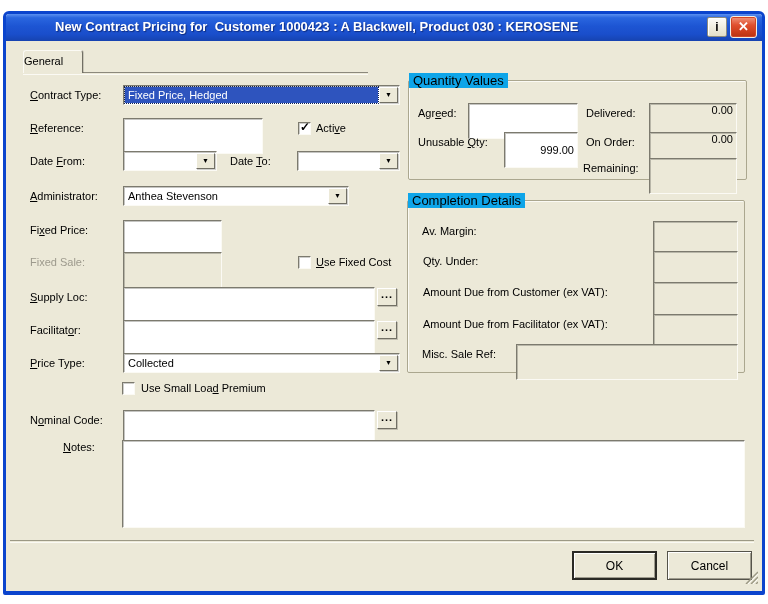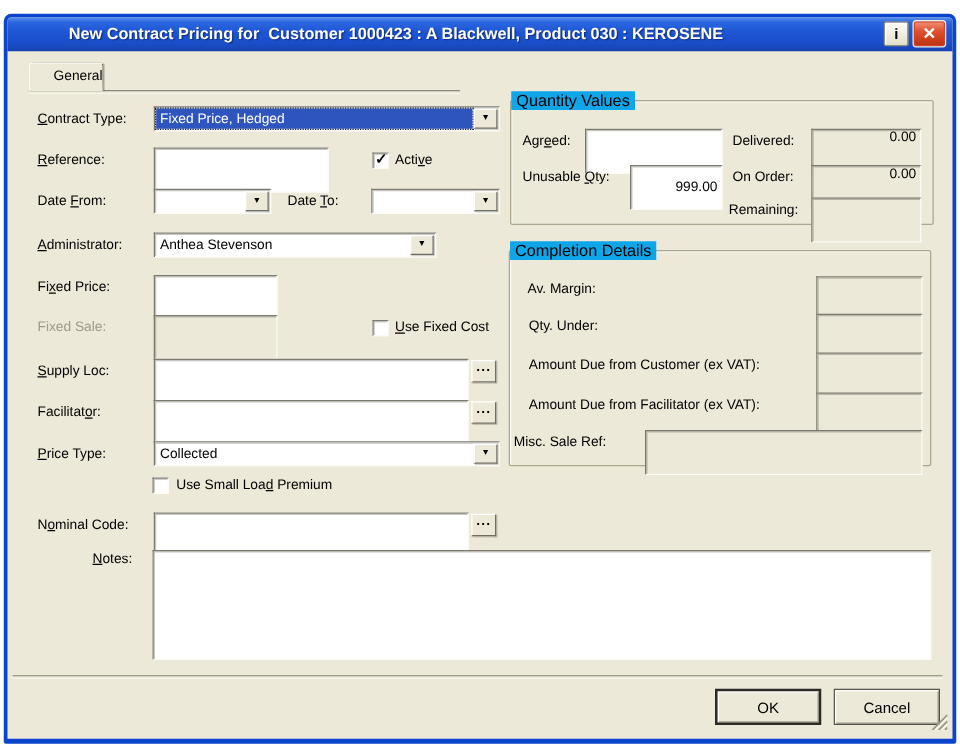--- a/index.html
+++ b/index.html
@@ -50,21 +50,21 @@
               box-shadow:inset 1px 1px 0 rgba(90,88,80,.3); }
   .check { position:absolute; left:1px; top:-3px; font-size:12px; font-weight:bold; color:#000; }
   .groupbox { position:absolute; border:1px solid #ABA78F; border-radius:2px;
               box-shadow:inset 1px 1px 0 #FBFAF4; }
   .group-title { position:absolute; top:-8px; left:0; background:#0ea5e9; padding:0 4px;
                  font-size:13px; line-height:15px; white-space:nowrap; }
   .tabline { position:absolute; left:17px; top:31px; width:345px; height:2px;
              border-top:1px solid #8C897C; box-shadow:0 1px 0 #FBFAF4; }
   .tab { position:absolute; left:17px; top:9px; width:60px; height:23px; background:#ECE9D8;
          border:1px solid; border-color:#FBFAF4 #716F64 #ECE9D8 #FBFAF4; border-bottom:none;
-         border-radius:3px 3px 0 0; font-size:11px; text-align:right; line-height:21px; z-index:2;
+         border-radius:3px 3px 0 0; font-size:11px; text-align:left; line-height:21px; z-index:2;
          box-shadow:1px 0 0 rgba(64,62,56,.2); }
   .notes-area { position:absolute; background:#fff; border:1px solid;
                 border-color:#7C7A6E #FBFAF4 #FBFAF4 #7C7A6E;
                 box-shadow:inset 1px 1px 0 rgba(90,88,80,.35); resize:none;
                 font-family:"Liberation Sans",sans-serif; font-size:11px; padding:2px 3px; }
   .sep { position:absolute; left:4px; top:499px; width:744px; height:2px;
          border-top:1px solid #9C9985; box-shadow:0 1px 0 #FBFAF4; }
   .btn { position:absolute; top:510px; width:85px; height:29px; background:#ECE9D8;
          font-family:"Liberation Sans",sans-serif; font-size:12px; color:#000;
          border:1px solid #55534A;
@@ -159,21 +159,21 @@
 
     <div class="checkbox" style="left:116px; top:341px;"></div>
     <div class="label" style="left:135px; top:337px;"><span>Use Small Loa</span><u>d</u><span> Premium</span></div>
 
     <div class="label" style="left:24px; top:369px;"><span>N</span><u>o</u><span>minal Code:</span></div>
     <input class="field" style="left: 117px; top: 369px; width: 252px;" value="">
     <div class="mini-btn" style="left:371px; top:370px;">
       <span>...</span>
     </div>
 
-    <div class="label" style="left:24px; top:396px;padding-left:44px;"><span></span><u>N</u><span>otes:</span></div>
+    <div class="label" style="left:13px; top:396px;padding-left:44px;"><span></span><u>N</u><span>otes:</span></div>
     <textarea class="notes-area" style="left: 116px; top: 399px; width: 623px; height: 88px;"></textarea>
 
     <div class="groupbox" style="left:402px; top:39px; width:339px; height:100px;">
       <div class="group-title">Quantity Values</div>
       <div class="label" style="left:9px; top:22px;"><span>Agr</span><u>e</u><span>ed:</span></div>
       <input class="field" style="left: 59px; top: 22px; width: 110px;" value="">
       <div class="label" style="left:177px; top:22px;">Delivered:</div>
       <div class="field ro num" style="left:240px; top:22px; width:88px;">0.00</div>
       <div class="label" style="left:9px; top:51px;"><span>Unusable </span><u>Q</u><span>ty:</span></div>
       <input class="field num" style="left: 95px; top: 51px; width: 74px;" value="999.00">
@@ -186,21 +186,21 @@
     <div class="groupbox" style="left:401px; top:159px; width:338px; height:173px;">
       <div class="group-title">Completion Details</div>
       <div class="label" style="left:14px; top:20px;">Av. Margin:</div>
       <div class="field ro num" style="left:245px; top:20px; width:85px;"></div>
       <div class="label" style="left:15px; top:50px;">Qty. Under:</div>
       <div class="field ro num" style="left:245px; top:50px; width:85px;"></div>
       <div class="label" style="left:15px; top:81px;">Amount Due from Customer (ex VAT):</div>
       <div class="field ro num" style="left:245px; top:81px; width:85px;"></div>
       <div class="label" style="left:15px; top:113px;">Amount Due from Facilitator (ex VAT):</div>
       <div class="field ro num" style="left:245px; top:113px; width:85px;"></div>
-      <div class="label" style="left:3px; top:143px;">Misc. Sale Ref:</div>
+      <div class="label" style="left:14px; top:143px;">Misc. Sale Ref:</div>
       <div class="field ro" style="left:108px; top:143px; width:222px;"></div>
     </div>
 
     <div class="sep"></div>
     <button class="btn" style="left:661px;">Cancel</button>
     <button class="btn default" style="left:566px;">OK</button>
     <svg class="grip" viewBox="0 0 16 16">
       <line x1="4" y1="16" x2="16" y2="4" stroke="#9C9985" stroke-width="1.5"></line>
       <line x1="6" y1="16" x2="16" y2="6" stroke="#FBFAF4" stroke-width="1"></line>
       <line x1="9" y1="16" x2="16" y2="9" stroke="#9C9985" stroke-width="1.5"></line>

